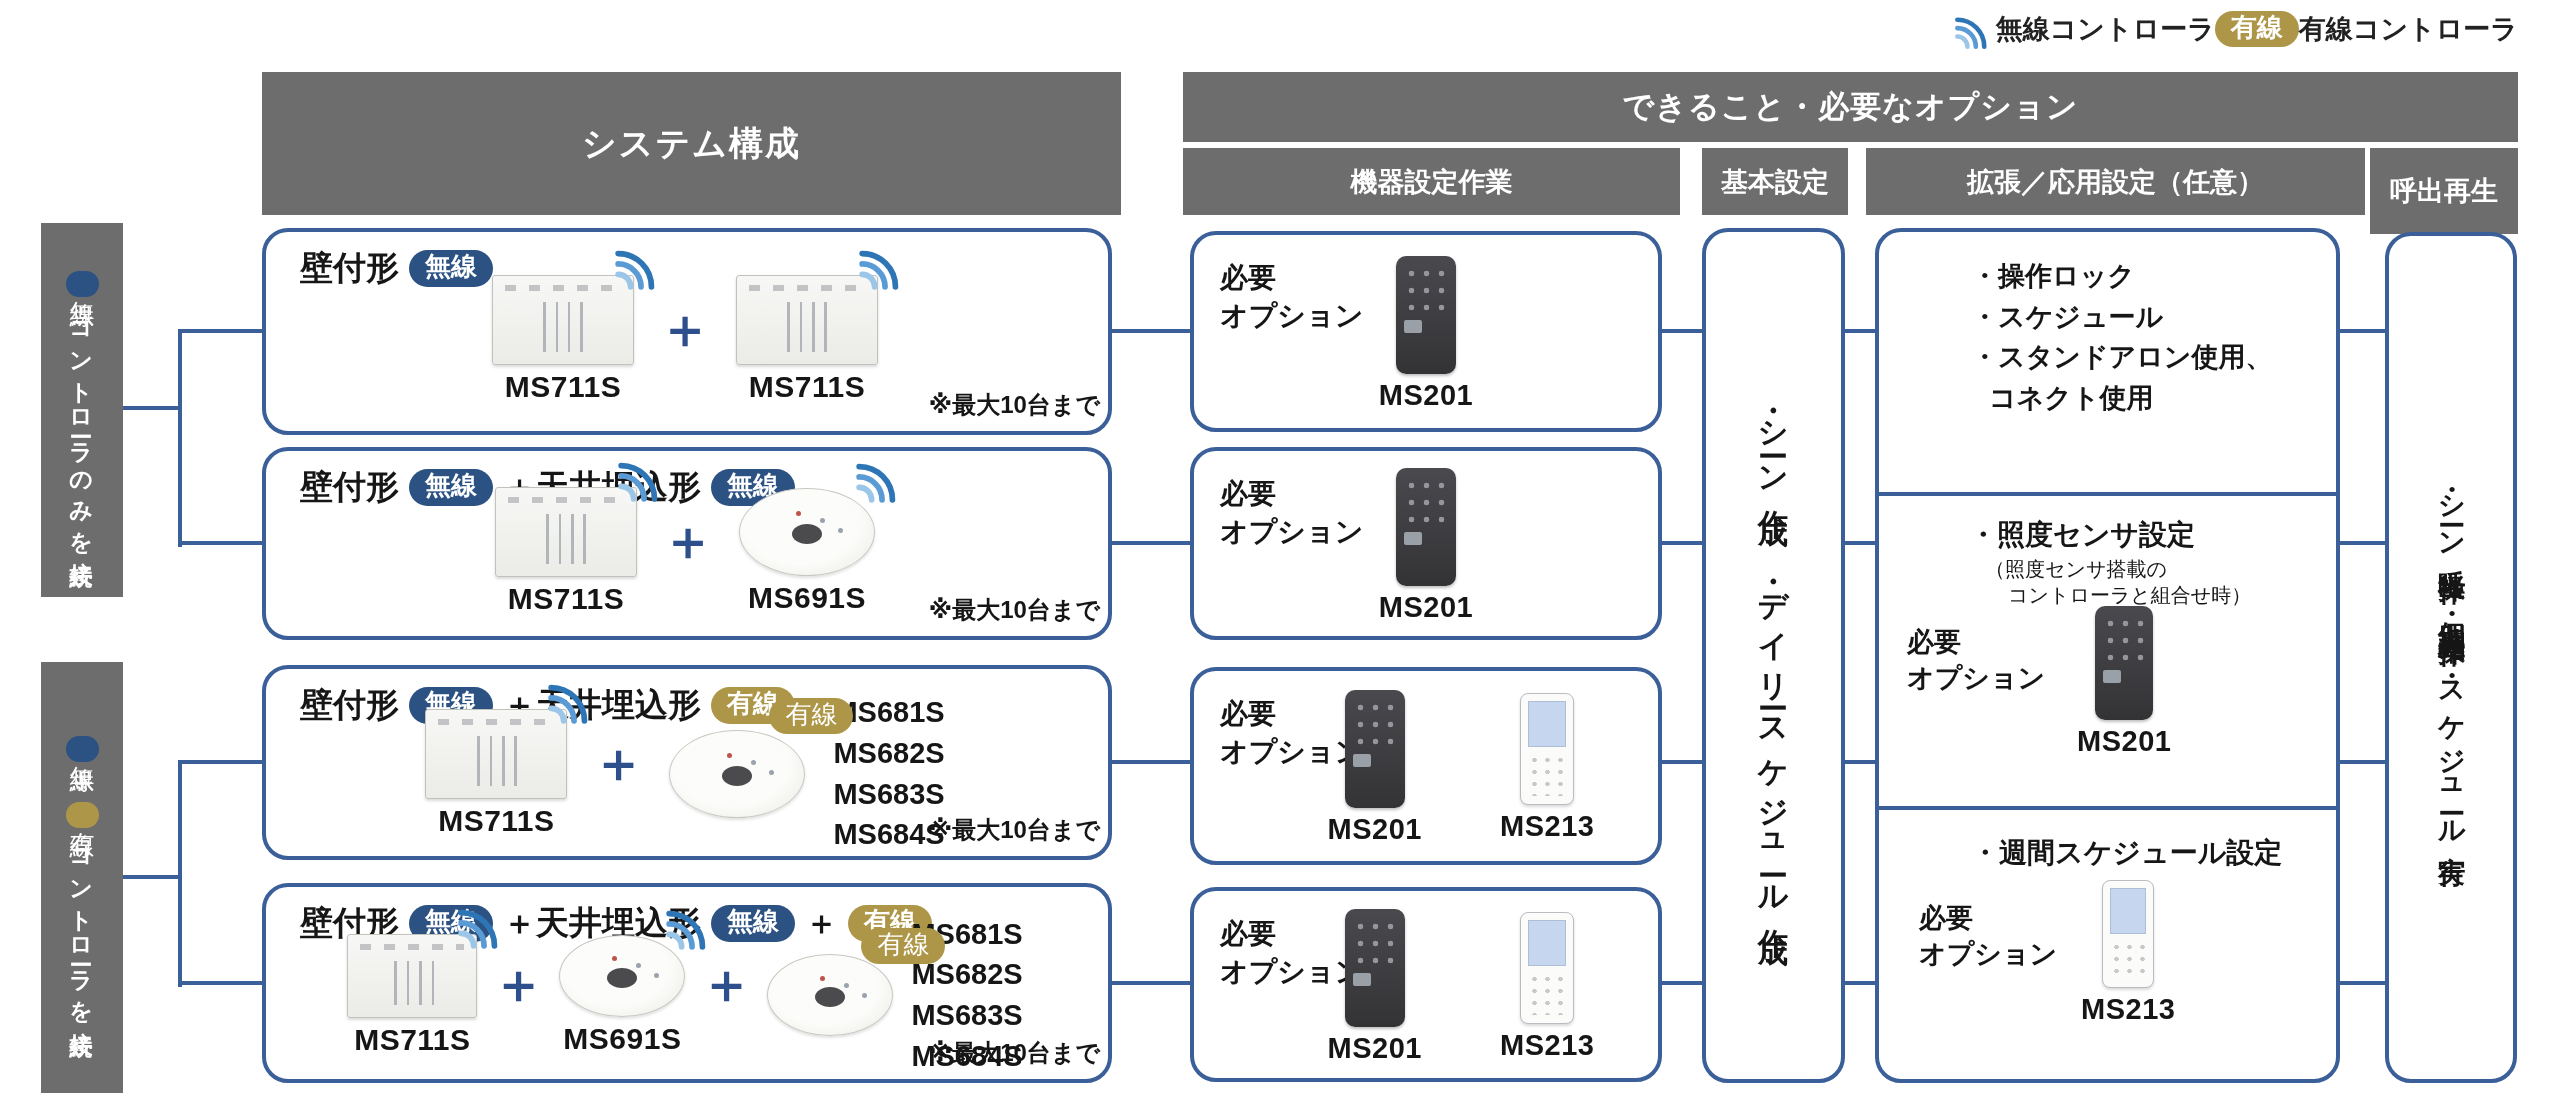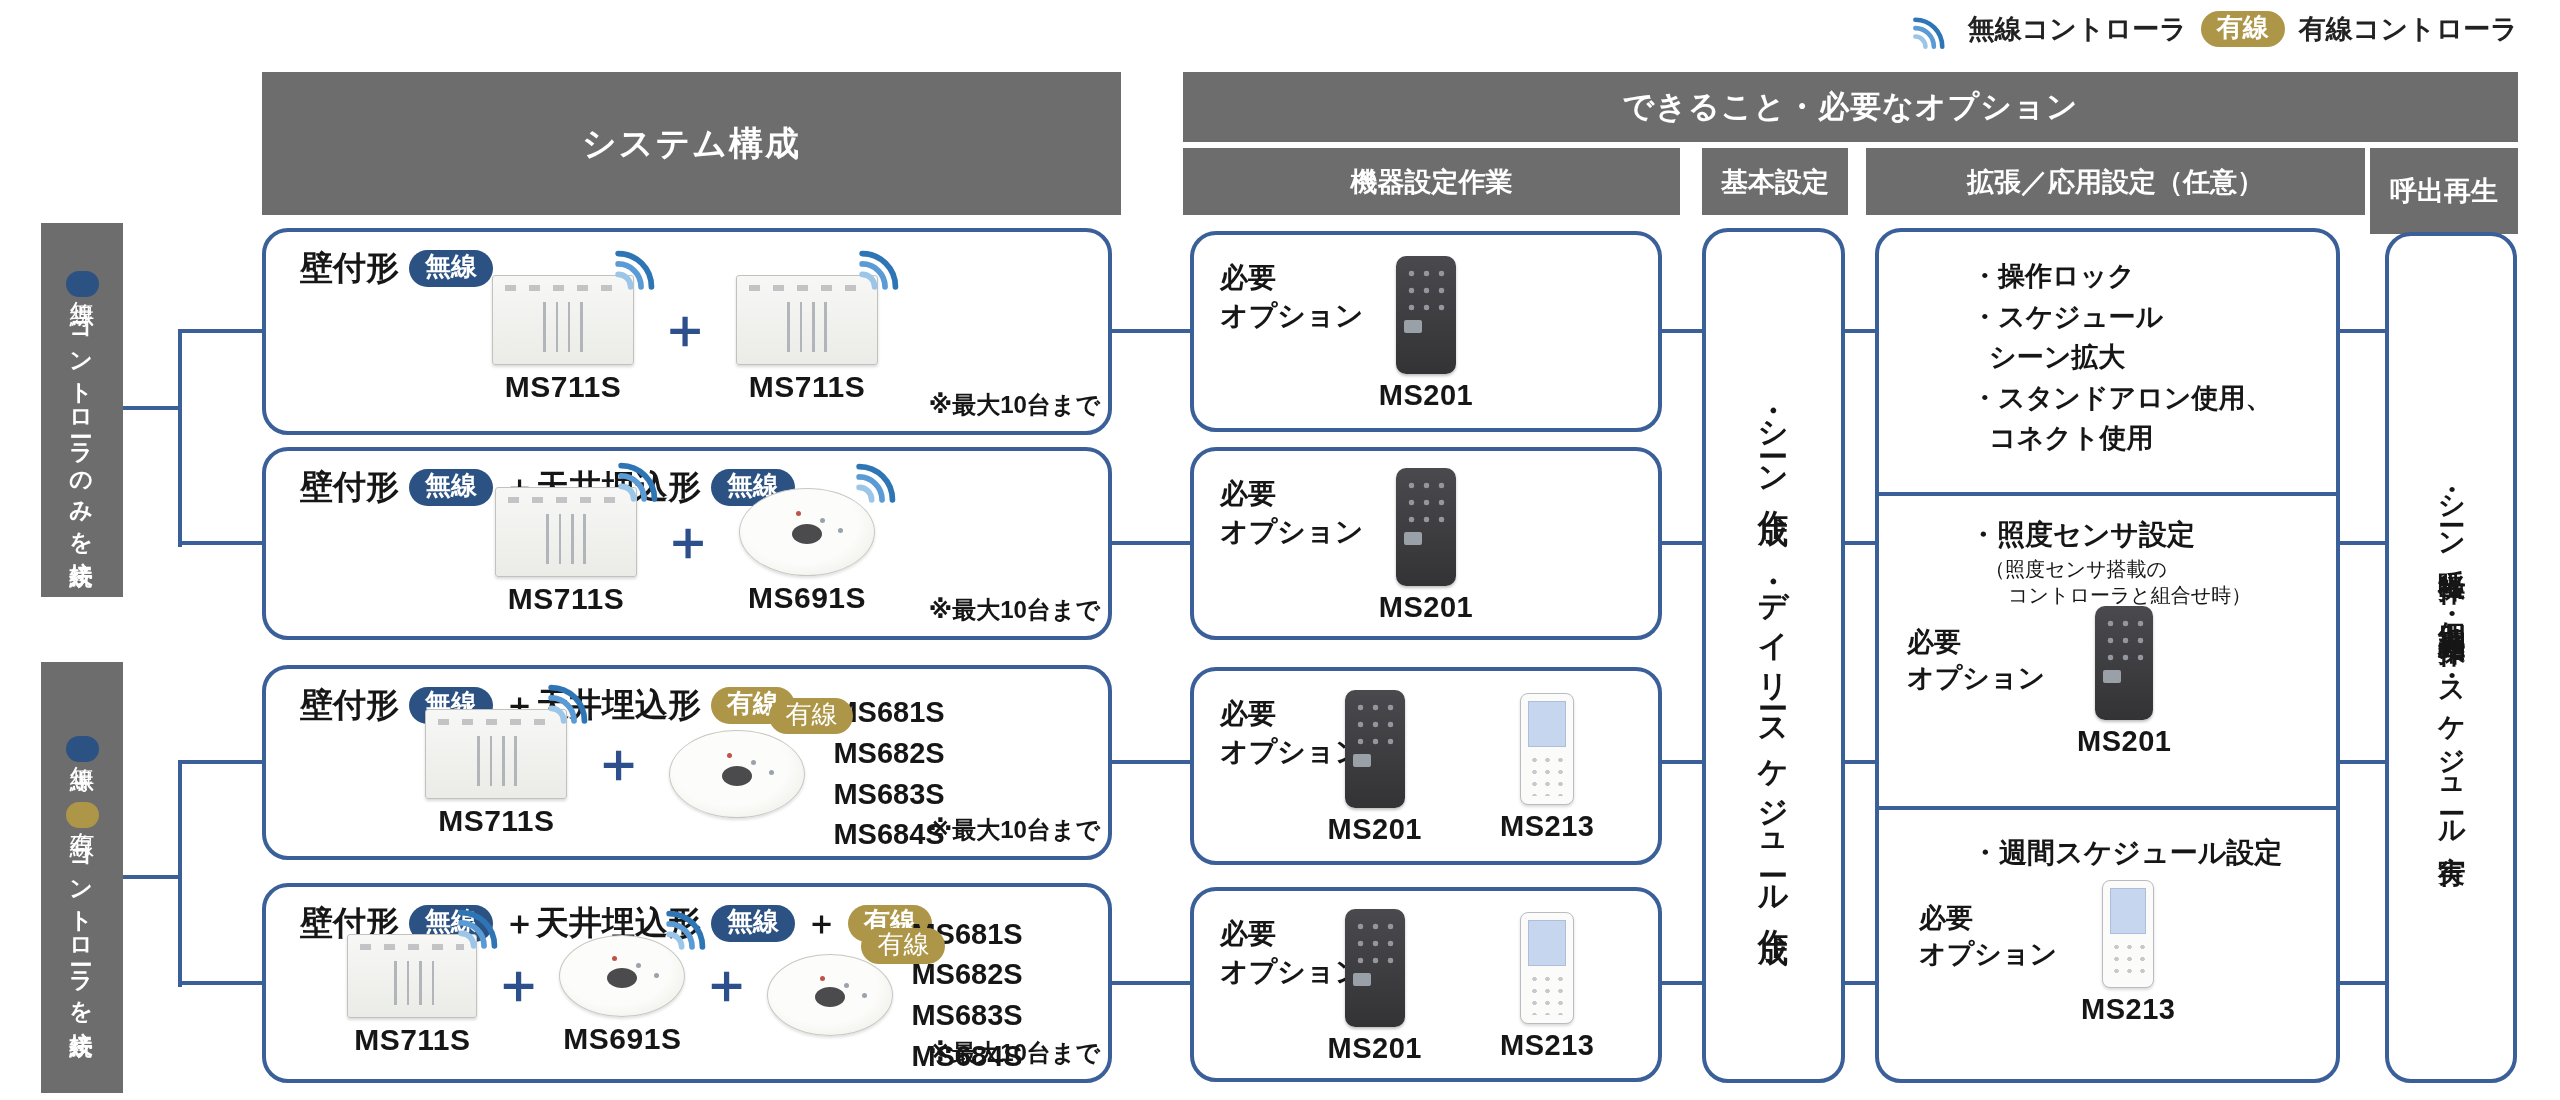--- a/index.html
+++ b/index.html
@@ -56,21 +56,21 @@
 .ext2-req{position:absolute;left:28px;top:128px;font-size:27px;line-height:1.35;font-weight:600;}
 .ext2-dev{position:absolute;left:198px;top:110px;display:flex;flex-direction:column;align-items:center;gap:5px;}
 .ext2-dev .dev-label,.ext3-dev .dev-label{font-size:29px;}
 .ext3-title{position:absolute;left:92px;top:26px;font-size:28px;font-weight:600;}
 .ext3-req{position:absolute;left:40px;top:92px;font-size:27px;line-height:1.35;font-weight:600;}
 .ext3-dev{position:absolute;left:202px;top:72px;display:flex;flex-direction:column;align-items:center;gap:5px;}
 .sbar{position:absolute;left:41px;width:82px;background:var(--gray);display:flex;flex-direction:column;align-items:center;justify-content:center;gap:10px;color:#fff;}
 .vbadge{writing-mode:vertical-rl;color:#fff;border-radius:22px;padding:10px 4px;font-size:25px;letter-spacing:3px;line-height:1;}
 .vlabel{writing-mode:vertical-rl;font-size:23px;letter-spacing:3px;font-weight:600;}
 .vplus{font-size:26px;font-weight:700;line-height:1;}
-.legend{position:absolute;top:8px;right:42px;display:flex;align-items:center;gap:14px;font-size:27px;font-weight:600;color:#222;}
+.legend{position:absolute;top:8px;right:42px;display:flex;align-items:center;font-size:27px;font-weight:600;color:#222;}
 .legend .wifi-l{position:static;width:42px;height:42px;}
 .h-sys{font-size:34px;font-weight:600;letter-spacing:2px;}
 .h-cap{font-size:31px;font-weight:600;letter-spacing:1px;}
 .h-sub{font-size:27px;font-weight:600;}
 </style>
 </head>
 <body>
 
 <div class="stage">
 
@@ -353,21 +353,20 @@
   </div>
 
   <div class="box" style="left:1875px;top:228px;width:465px;height:855px;">
     <div class="ext-div" style="top:260px;"></div>
     <div class="ext-div" style="top:574px;"></div>
 
     <div class="ext-sec" style="top:0;height:260px;">
       <div class="ext-list">
         <div>・操作ロック</div>
         <div>・スケジュール</div>
-        <div class="ind">シーン拡大</div>
         <div>・スタンドアロン使用、</div>
         <div class="ind">コネクト使用</div>
       </div>
     </div>
 
     <div class="ext-sec" style="top:264px;height:310px;border-radius:7px;">
       <div class="ext2-title">・照度センサ設定</div>
       <div class="ext2-note">
         <div>（照度センサ搭載の</div>
         <div style="margin-left:23px;">コントローラと組合せ時）</div>

